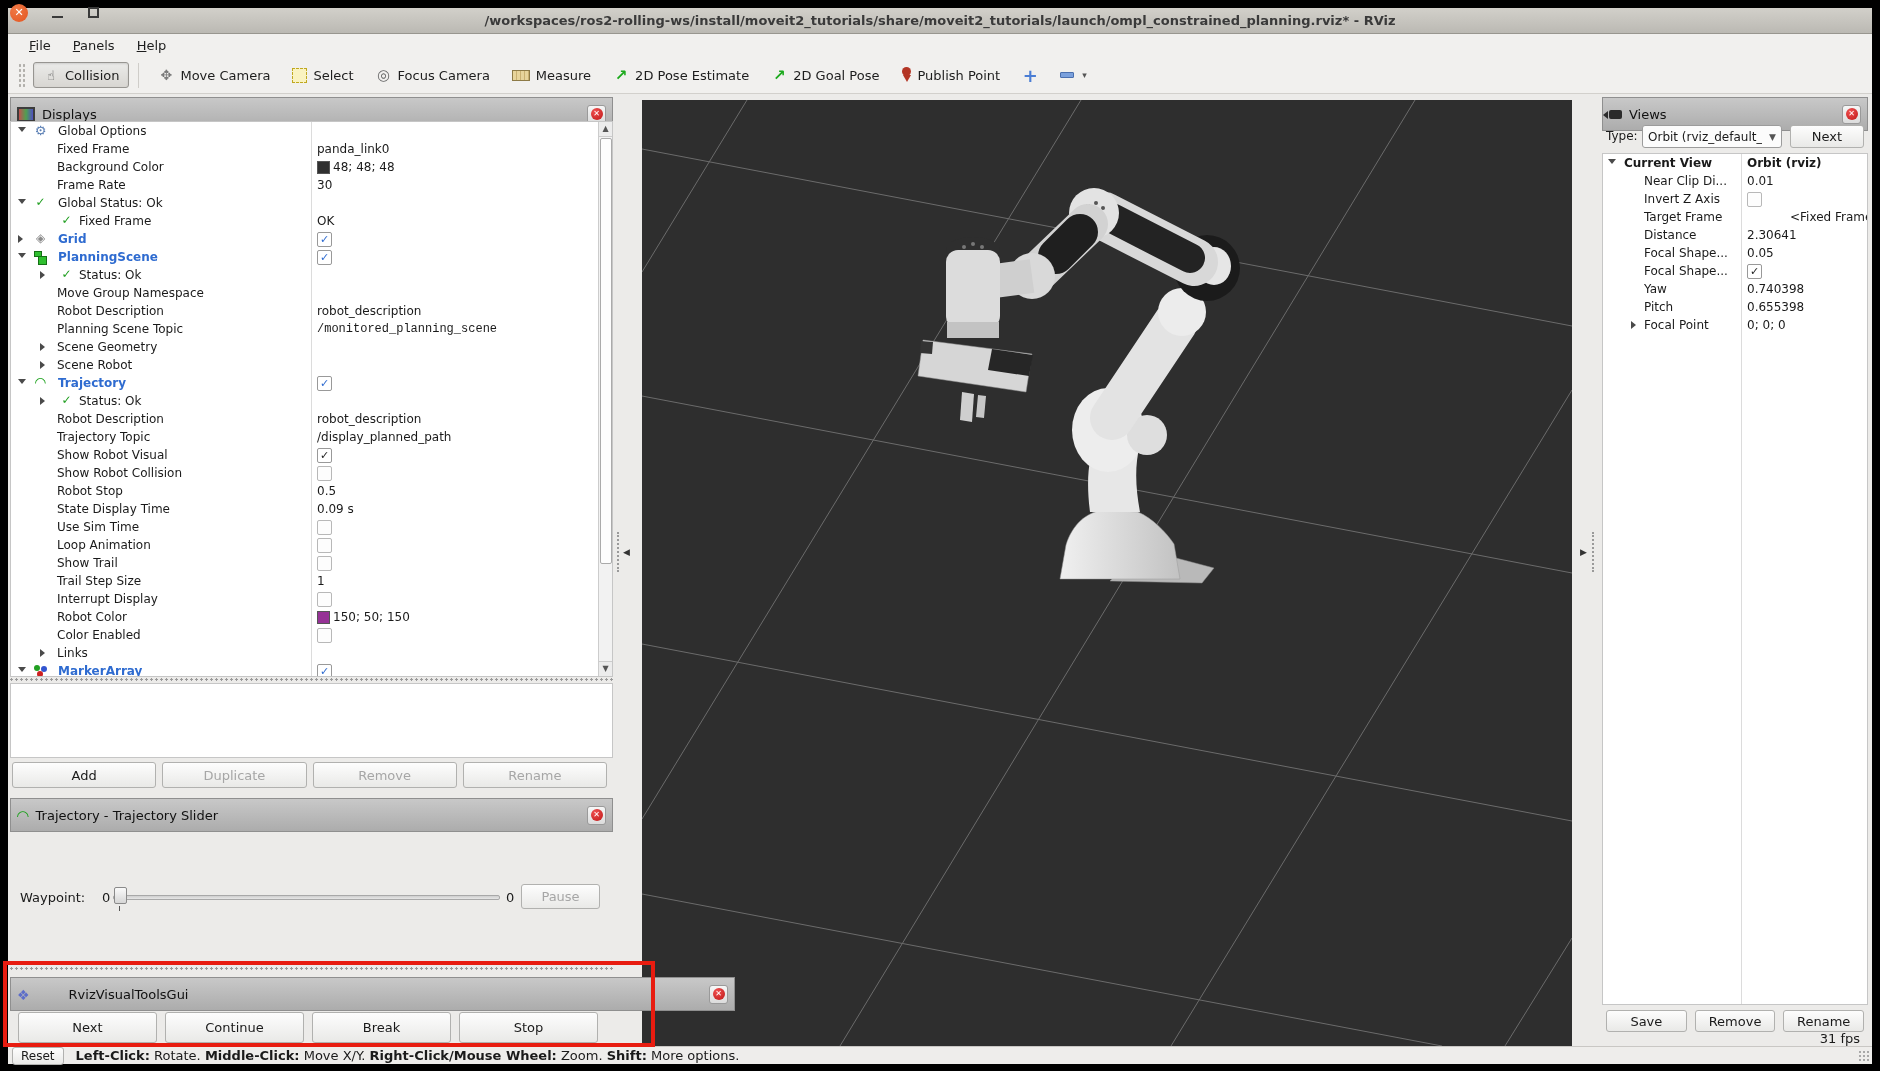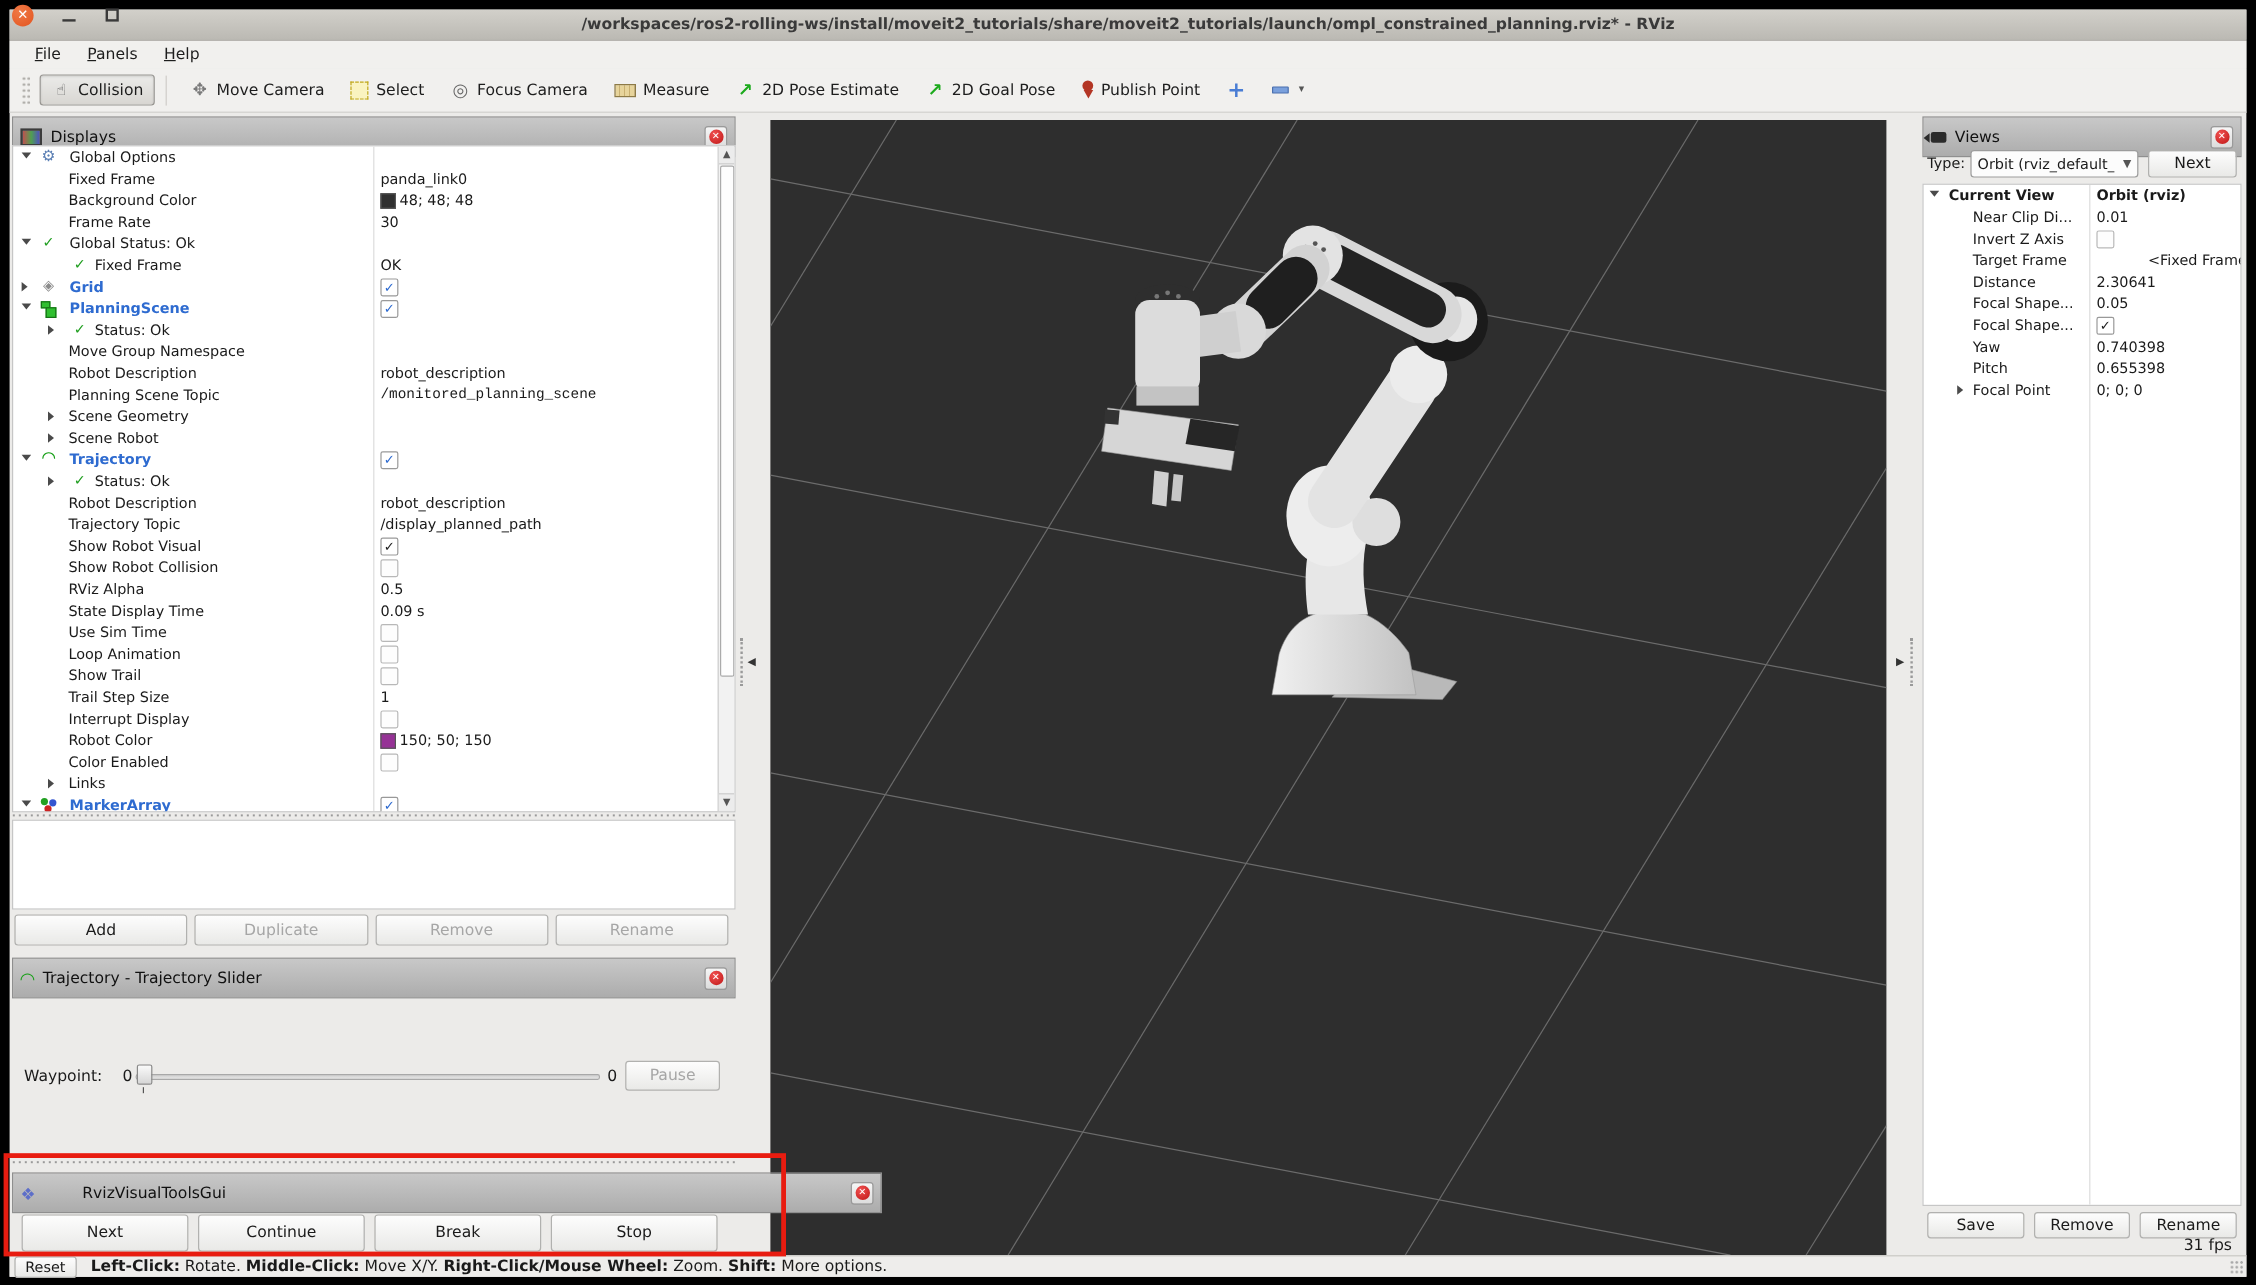--- a/index.html
+++ b/index.html
@@ -338,21 +338,21 @@
       </div>
       <div class="trow" style="top: 324px;">
         <span class="tlab" style="left: 46px;">Show Robot Visual</span>
         <span class="cb dark" style="left: 306px;">✓</span>
       </div>
       <div class="trow" style="top: 342px;">
         <span class="tlab" style="left: 46px;">Show Robot Collision</span>
         <span class="cb empty" style="left: 306px;"></span>
       </div>
       <div class="trow" style="top: 360px;">
-        <span class="tlab" style="left: 46px;">RViz Alpha</span>
+        <span class="tlab" style="left: 46px;">Robot Stop</span>
         <span class="tval" style="left: 306px;">0.5</span>
       </div>
       <div class="trow" style="top: 378px;">
         <span class="tlab" style="left: 46px;">State Display Time</span>
         <span class="tval" style="left: 306px;">0.09 s</span>
       </div>
       <div class="trow" style="top: 396px;">
         <span class="tlab" style="left: 46px;">Use Sim Time</span>
         <span class="cb empty" style="left: 306px;"></span>
       </div>

